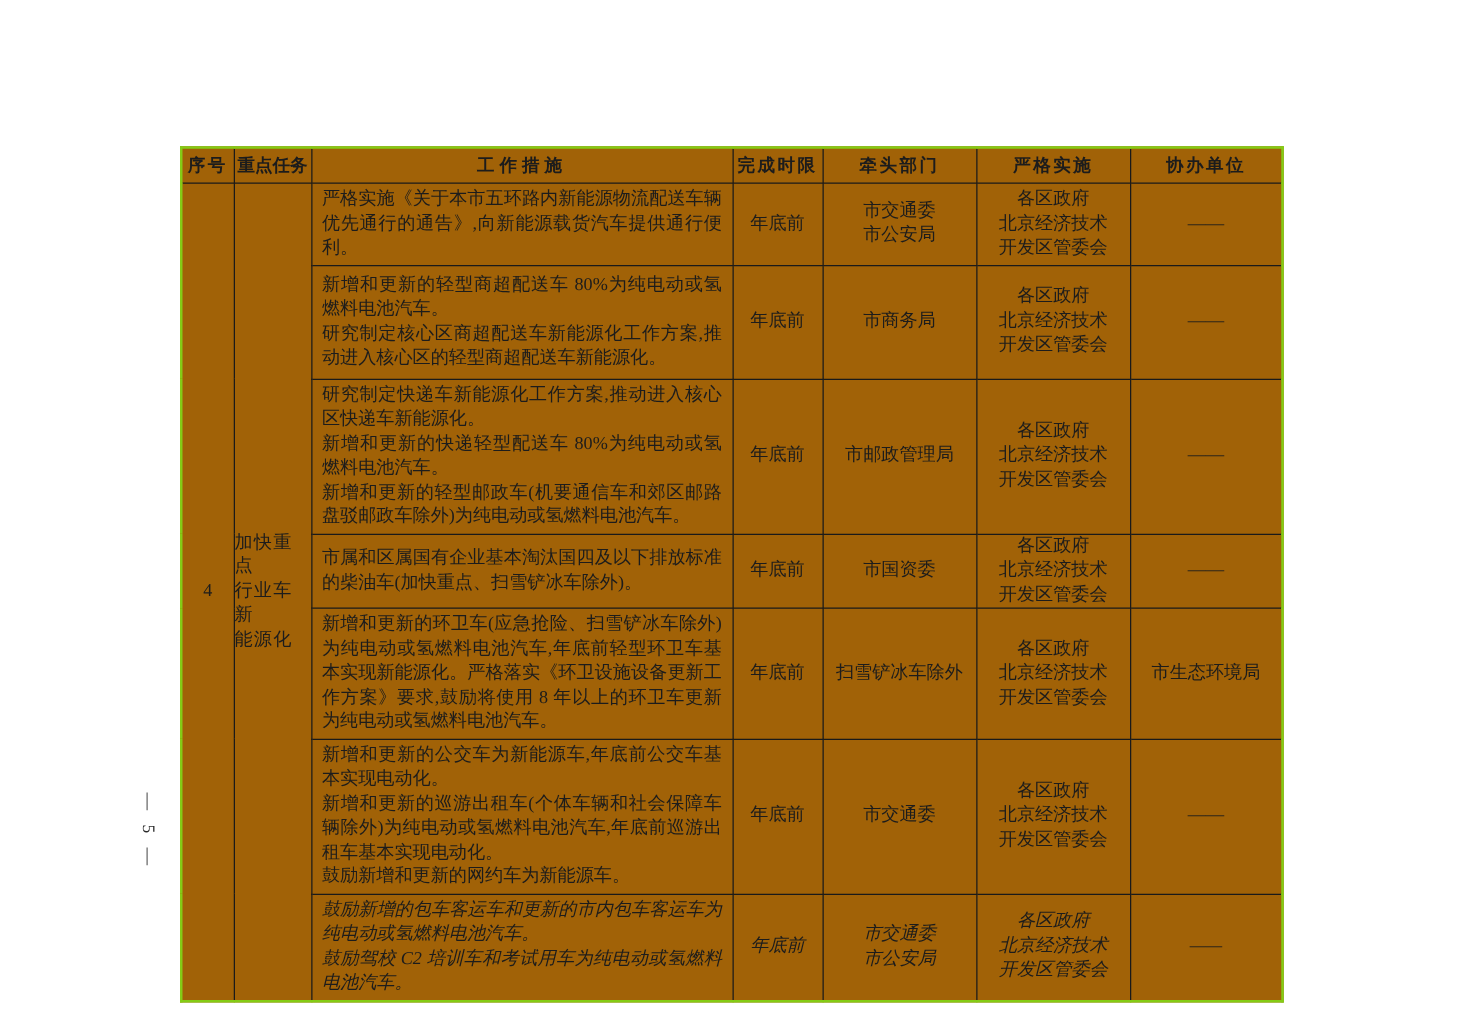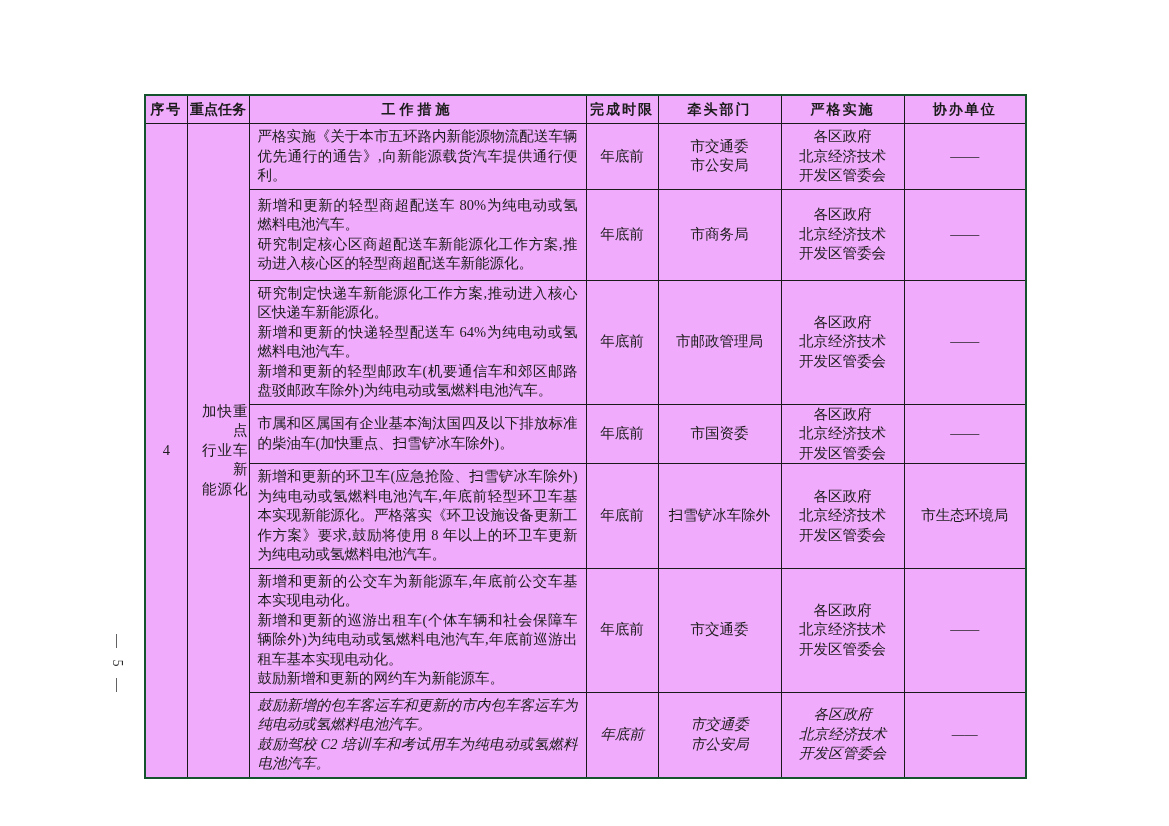--- a/index.html
+++ b/index.html
@@ -25,26 +25,26 @@
     transform: rotate(90deg);
     transform-origin: center center;
     text-align: center;
     font-size: 14px;
     letter-spacing: 4px;
     color: #2a2a2a;
   }
   table.doc-table {
     position: absolute;
     left: 144px;
-    top: 94px;
+    top: 117px;
     width: 881px;
     border-collapse: collapse;
     table-layout: fixed;
-    border: 2px solid #14532d;
-    background: #f0abfc;
+    border: 2px solid #84cc16;
+    background: #a16207;
   }
   .doc-table th, .doc-table td {
     border: 1px solid #1a1a1a;
     vertical-align: middle;
     overflow: hidden;
     padding: 0;
   }
   .doc-table th {
     font-weight: bold;
     font-size: 14px;
@@ -62,21 +62,21 @@
   td.cell-center {
     text-align: center;
     white-space: pre-line;
   }
   td.cell-measure {
     text-align: justify;
     white-space: pre-line;
     padding: 3px 8px 3px 8px;
   }
   td.cell-task {
-    text-align: right;
+    text-align: left;
     white-space: pre-line;
     letter-spacing: 1px;
     margin-left: 12px;
   }
   tr.r-header { height: 27px; }
   tr.r0 { height: 59px; }
   tr.r1 { height: 91px; }
   tr.r2 { height: 117px; }
   tr.r3 { height: 55px; }
   tr.r4 { height: 87px; }
@@ -131,21 +131,21 @@
 研究制定核心区商超配送车新能源化工作方案,推动进入核心区的轻型商超配送车新能源化。</td>
         <td class="cell-center">年底前</td>
         <td class="cell-center">市商务局</td>
         <td class="cell-center">各区政府
 北京经济技术
 开发区管委会</td>
         <td class="cell-center">——</td>
       </tr>
       <tr class="r2">
         <td class="cell-measure">研究制定快递车新能源化工作方案,推动进入核心区快递车新能源化。
-新增和更新的快递轻型配送车 64%为纯电动或氢燃料电池汽车。
+新增和更新的快递轻型配送车 80%为纯电动或氢燃料电池汽车。
 新增和更新的轻型邮政车(机要通信车和郊区邮路盘驳邮政车除外)为纯电动或氢燃料电池汽车。</td>
         <td class="cell-center">年底前</td>
         <td class="cell-center">市邮政管理局</td>
         <td class="cell-center">各区政府
 北京经济技术
 开发区管委会</td>
         <td class="cell-center">——</td>
       </tr>
       <tr class="r3">
         <td class="cell-measure">市属和区属国有企业基本淘汰国四及以下排放标准的柴油车(加快重点、扫雪铲冰车除外)。</td>

